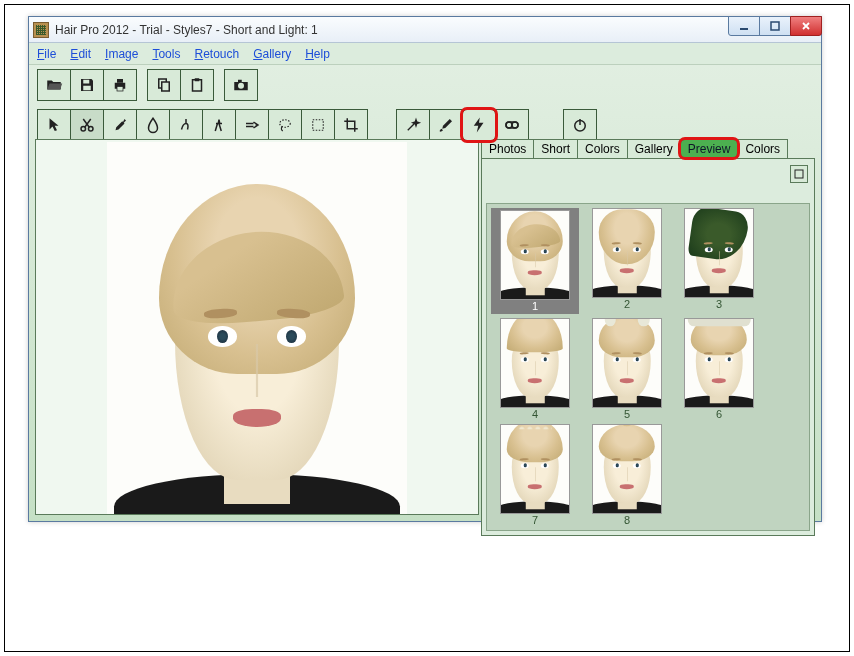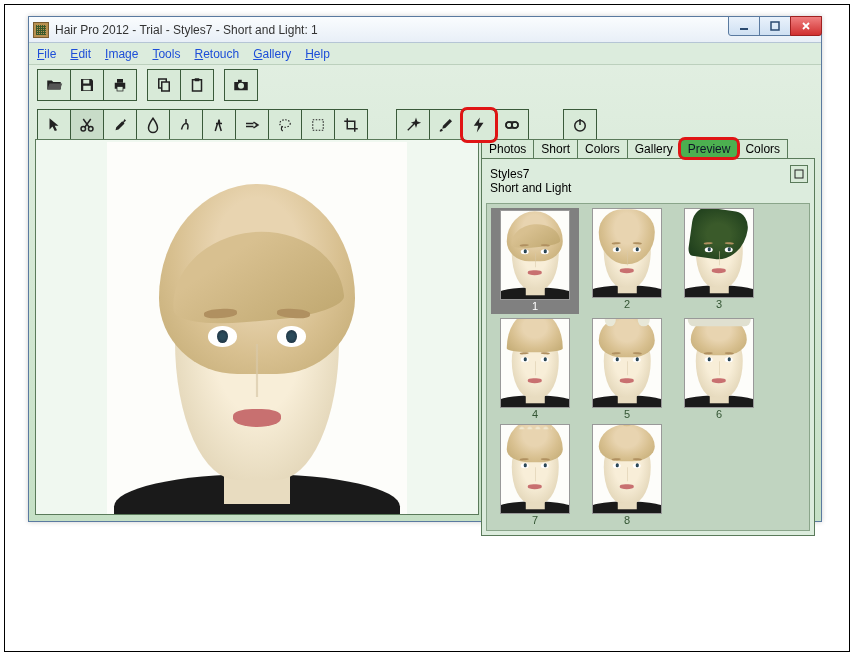--- a/index.html
+++ b/index.html
@@ -536,24 +536,20 @@
       <div class="tabs">
         <div class="tab">Photos</div>
         <div class="tab">Short</div>
         <div class="tab">Colors</div>
         <div class="tab">Gallery</div>
         <div class="tab active hl">Preview</div>
         <div class="tab">Colors</div>
       </div>
       <div class="panel-body">
         <div class="panel-header">
-          <div class="panel-title">
-            <div>Styles7</div>
-            <div>Short and Light</div>
-          </div>
           <div class="collapse-btn">
             <svg width="10" height="10" viewBox="0 0 10 10">
                 <rect x="1" y="1" width="8" height="8" fill="none" stroke="#222"></rect>
               </svg>
           </div>
         </div>
         <div class="thumb-area">
           <div class="thumb-grid">
 
             <div class="thumb selected">

